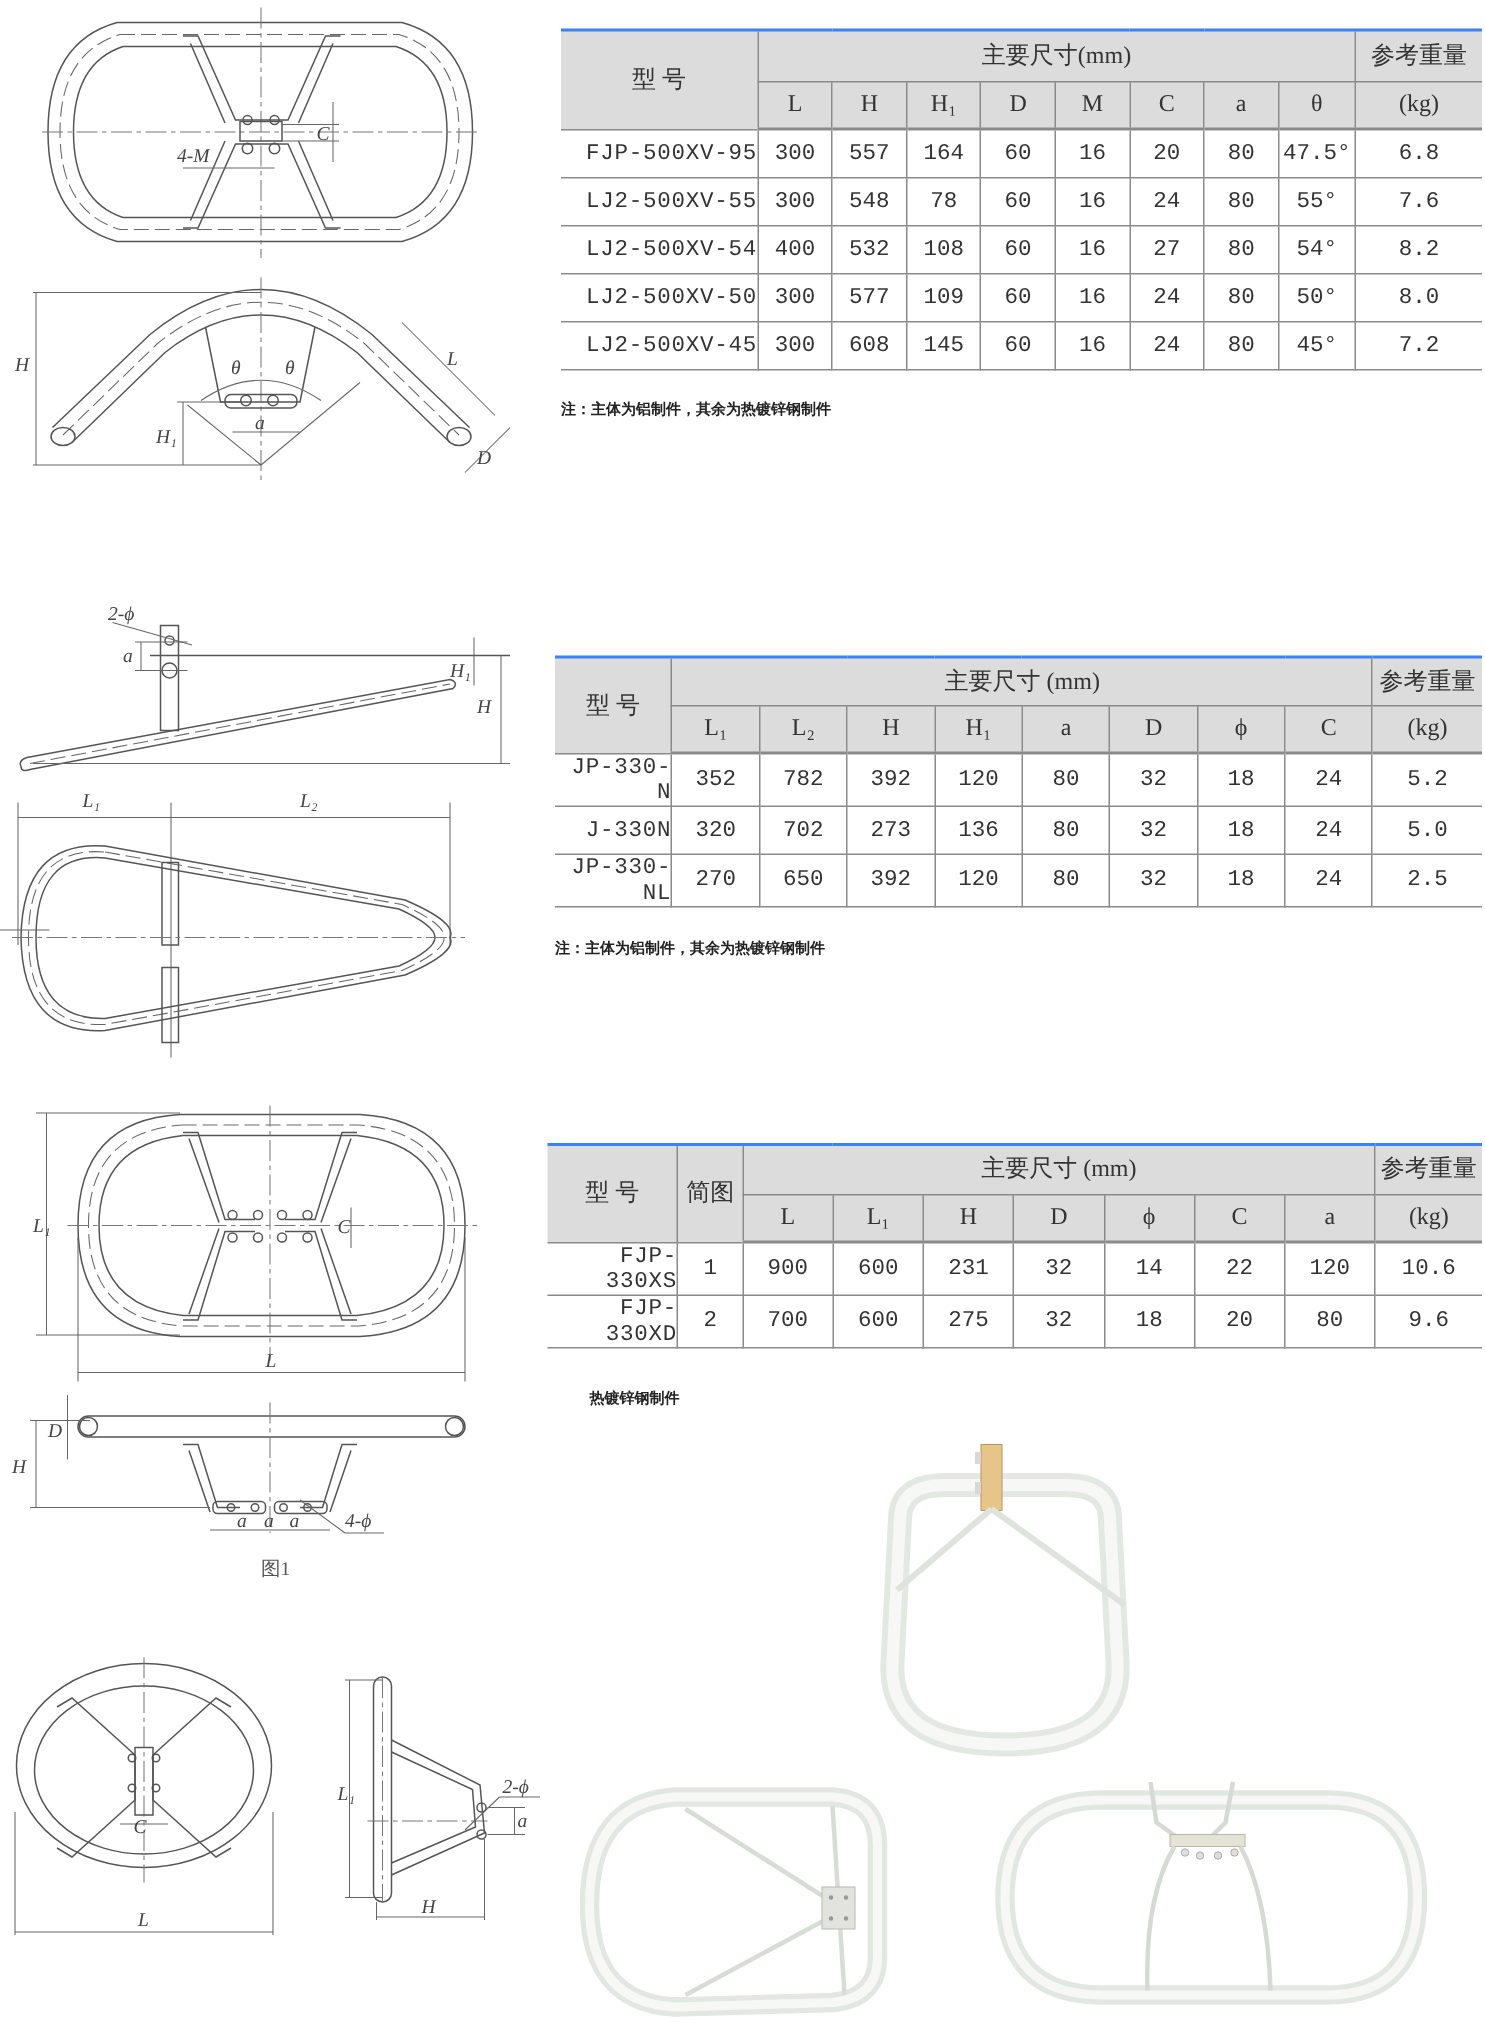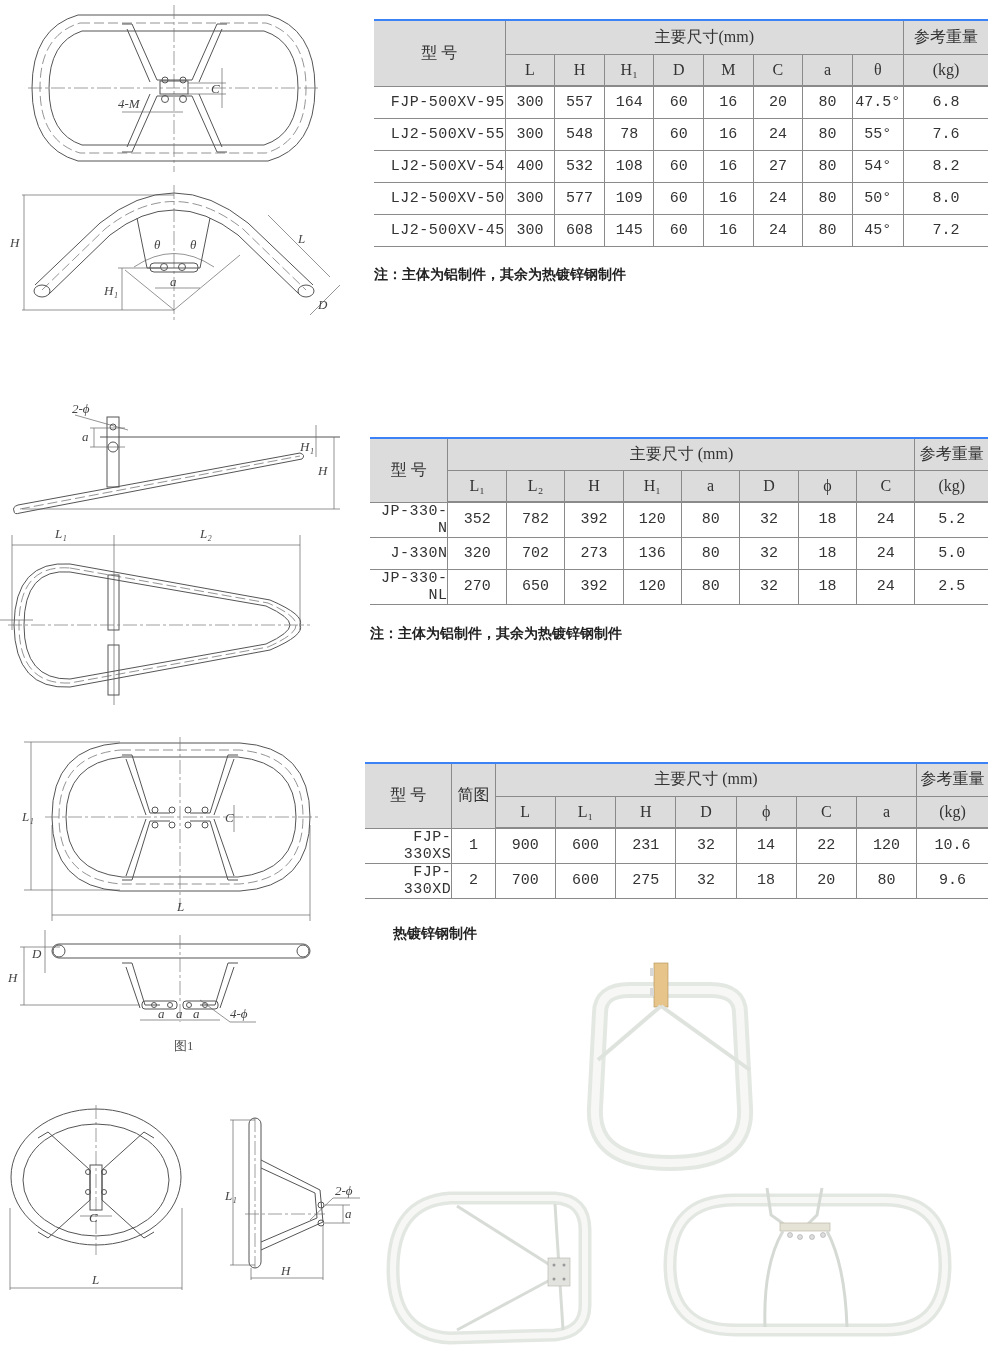--- a/index.html
+++ b/index.html
@@ -14,21 +14,21 @@
 
   table.spec { position:absolute; border-collapse:collapse; font-family:"Liberation Mono","DejaVu Sans Mono",monospace; font-size:15px; color:#333; }
   table.spec td, table.spec th { border:1px solid #8a8a8a; text-align:center; padding:0; font-weight:normal; }
   table.spec tr > *:first-child { border-left:none; }
   table.spec tr > *:last-child { border-right:none; }
   table.spec thead th { background:#dcdcdc; font-family:"Liberation Serif","DejaVu Serif",serif; font-size:16px; }
   table.spec thead tr:first-child th { border-top:2px solid #3b82f6; }
   table.spec tbody tr:last-child td { border-bottom:1.5px solid #8a8a8a;margin-top:25px; }
   table.spec thead tr:last-child th { border-bottom:2px solid #8a8a8a; }
   table.spec td.model { text-align:right; padding-left:4px; letter-spacing:0.5px; }
-  .note { position:absolute; font-family:"DejaVu Sans","Liberation Sans",sans-serif; font-weight:bold; font-size:14px; color:#222; }
+  .note { position:absolute; font-family:"DejaVu Sans","Liberation Sans",sans-serif; font-weight:bold; font-size:10px; color:#222; }
   .figlabel { position:absolute; font-family:"Liberation Serif",serif; font-size:13px; color:#555; }
   .photo { position:absolute; }
 </style>
 </head>
 <body>
 
 <svg style="left:0;top:0" width="360" height="175" viewBox="0 0 360 175">
   <path class="ln" d="M78,15 L268,15 Q315,28 315,88 Q315,148 268,161 L78,161 Q32,148 32,88 Q32,28 78,15 Z"></path>
   <path class="ln" d="M82,31 L264,31 Q298,42 298,88 Q298,134 264,145 L82,145 Q49,134 49,88 Q49,42 82,31 Z"></path>
   <path class="th" d="M80,23 L266,23 Q306,35 306,88 Q306,141 266,153 L80,153 Q40,141 40,88 Q40,35 80,23 Z" stroke-dasharray="10 4"></path>

